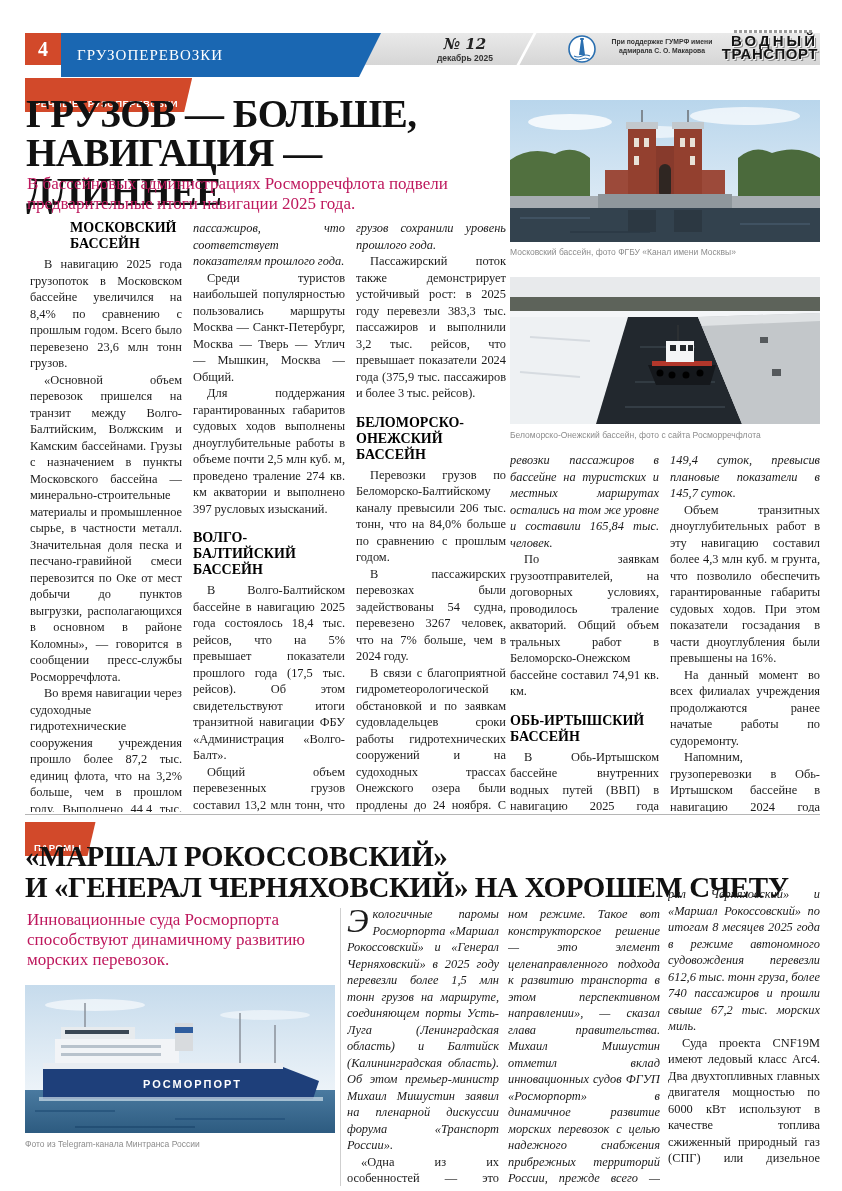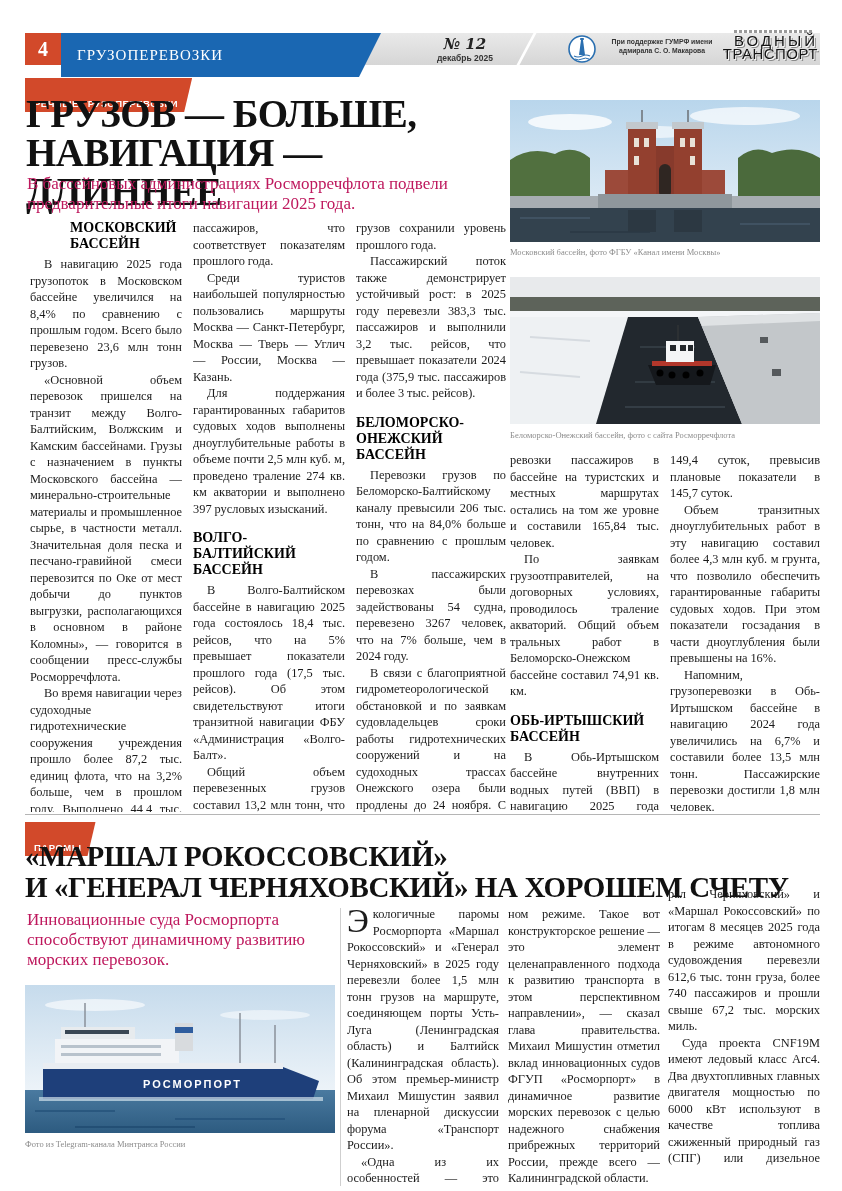--- a/index.html
+++ b/index.html
@@ -17,49 +17,49 @@
            clip-path:polygon(0 0,100% 0,calc(100% - 22px) 100%,0 100%);
            color:#fff;font-size:15px;letter-spacing:1px;display:flex;align-items:center;padding-left:16px;box-sizing:border-box;}
   .hdr-diag{position:absolute;top:0;width:3px;height:32px;background:#fff;transform:skewX(-28deg);}
   .hdr-issue{position:absolute;left:395px;top:4px;width:90px;text-align:center;line-height:1;}
   .issue-no{font-family:"DejaVu Serif",serif;font-style:italic;font-weight:bold;font-size:15px;color:#222;}
   .issue-date{font-size:8.5px;font-weight:bold;color:#333;margin-top:2px;font-family:"Liberation Sans",sans-serif;}
   .hdr-logo{position:absolute;left:543px;top:2px;width:28px;height:28px;}
   .hdr-support{position:absolute;left:582px;top:5px;width:110px;font-family:"Liberation Sans",sans-serif;
                font-size:6.8px;font-weight:bold;color:#333;text-align:center;line-height:1.3;}
   .masthead{position:absolute;right:2px;top:1px;text-align:right;font-family:"Liberation Sans",sans-serif;
-            font-weight:400;color:#141414;line-height:13px;}
+            font-weight:700;color:#141414;line-height:13px;}
   .masthead .m1{font-size:15px;letter-spacing:3px;}
   .masthead .m2{font-size:15px;letter-spacing:.5px;}
   .masthead span{display:block;text-shadow:1px 1px 0 #fff,2px 2px 0 #8a8a8a;}
   .mast-tag{position:absolute;right:6px;top:-4px;width:78px;height:3px;
             background:repeating-linear-gradient(90deg,#9a9a9a 0 3px,transparent 3px 5px);}
 
   
   .tag{background:#d2492a;color:#fff;font-family:"Liberation Sans",sans-serif;font-weight:bold;
        font-size:9.5px;letter-spacing:.5px;padding:20px 14px 3px 9px;
        clip-path:polygon(0 0,100% 0,calc(100% - 8px) 100%,0 100%);}
 
   
   .head1{font-size:39px;line-height:39px;font-weight:600;letter-spacing:-.5px;color:#111;}
   .head2{font-size:29px;line-height:31px;font-weight:600;letter-spacing:-.4px;color:#111;}
   .lead{font-size:17px;line-height:20px;color:#be185d;}
 
   
   .bcol{font-size:12.4px;line-height:16.5px;text-align:justify;overflow:hidden;
         hyphens:auto;-webkit-hyphens:auto;word-spacing:-.2px;}
   .bcol p{margin:0;text-indent:14px;}
-  .bcol p.cont{text-indent:0;}
+  .bcol p.cont{text-indent:0;font-style:italic;}
   .bcol h3{font-size:14px;line-height:16px;margin:13px 0 4px;text-indent:0;color:#000;}
   .bcol h3.first{margin-top:0;margin-left:40px;}
   .dropcap{float:left;font-size:33px;line-height:27px;padding:2px 4px 0 0;font-weight:500;}
 
   
   .photo{display:block;}
-  .cap{font-family:Liberation Serif, serif;font-size:8.5px;color:#8c8c8c;}
+  .cap{font-family:Liberation Sans, sans-serif;font-size:8.5px;color:#8c8c8c;}
   .divider{height:1px;background:#b5b5b5;}
   .vrule{width:1px;background:#cfcfcf;}
 </style>
 </head>
 <body>
 
 <div class="page">
 
   <div class="abs hdr">
     <div class="hdr-strip"></div>
@@ -174,21 +174,21 @@
   <div class="abs bcol" style="left:30px;top:220px;width:152px;height:592px">
     <h3 class="first">МОСКОВСКИЙ БАССЕЙН</h3>
     <p>В навигацию 2025 года грузопоток в Московском бассейне увеличился на 8,4% по сравнению с прошлым годом. Всего было перевезено 23,6 млн тонн грузов.</p>
     <p>«Основной объем перевозок пришелся на транзит между Волго-Балтийским, Волжским и Камским бассейнами. Грузы с назначением в пункты Московского бассейна — минерально-строительные материалы и промышленное сырье, в частности металл. Значительная доля песка и песчано-гравийной смеси перевозится по Оке от мест добычи до пунктов выгрузки, располагающихся в основном в районе Коломны», — говорится в сообщении пресс-службы Росморречфлота.</p>
     <p>Во время навигации через судоходные гидротехнические сооружения учреждения прошло более 87,2 тыс. единиц флота, что на 3,2% больше, чем в прошлом году. Выполнено 44,4 тыс. шлюзований, что на 2,8% превышает показатели навигации 2024 года.</p>
 
   </div>
 
   <div class="abs bcol" style="left:193px;top:220px;width:152px;height:592px">
     <p class="cont">пассажиров, что соответствует показателям прошлого года.</p>
-    <p>Среди туристов наибольшей популярностью пользовались маршруты Москва — Санкт-Петербург, Москва — Тверь — Углич — России, Москва — Казань.</p>
+    <p>Среди туристов наибольшей популярностью пользовались маршруты Москва — Санкт-Петербург, Москва — Тверь — Углич — Мышкин, Москва — Общий.</p>
     <p>Для поддержания гарантированных габаритов судовых ходов выполнены дноуглубительные работы в объеме почти 2,5 млн куб. м, проведено траление 274 кв. км акватории и выполнено 397 русловых изысканий.</p>
     <h3>ВОЛГО-БАЛТИЙСКИЙ БАССЕЙН</h3>
     <p>В Волго-Балтийском бассейне в навигацию 2025 года состоялось 18,4 тыс. рейсов, что на 5% превышает показатели прошлого года (17,5 тыс. рейсов). Об этом свидетельствуют итоги транзитной навигации ФБУ «Администрация «Волго-Балт».</p>
     <p>Общий объем перевезенных грузов составил 13,2 млн тонн, что на 7,6% больше по сравнению с 2024 годом (12,3 млн тонн). Среди основных грузов выше всего показатели в строительной сфере (+6%) и в перевозке металлов (+60%). В то же время объемы флюсов и лесных</p>
   </div>
 
   <div class="abs bcol" style="left:356px;top:220px;width:150px;height:592px">
     <p class="cont">грузов сохранили уровень прошлого года.</p>
     <p>Пассажирский поток также демонстрирует устойчивый рост: в 2025 году перевезли 383,3 тыс. пассажиров и выполнили 3,2 тыс. рейсов, что превышает показатели 2024 года (375,9 тыс. пассажиров и более 3 тыс. рейсов).</p>
     <h3>БЕЛОМОРСКО-ОНЕЖСКИЙ БАССЕЙН</h3>
@@ -202,20 +202,21 @@
     <p class="cont">ревозки пассажиров в бассейне на туристских и местных маршрутах остались на том же уровне и составили 165,84 тыс. человек.</p>
     <p>По заявкам грузоотправителей, на договорных условиях, проводилось траление акваторий. Общий объем тральных работ в Беломорско-Онежском бассейне составил 74,91 кв. км.</p>
     <h3>ОБЬ-ИРТЫШСКИЙ БАССЕЙН</h3>
     <p>В Обь-Иртышском бассейне внутренних водных путей (ВВП) в навигацию 2025 года перевезено более 12 млн тонн грузов и свыше 1,5 млн пассажиров.</p>
 
   </div>
 
   <div class="abs bcol" style="left:670px;top:452px;width:150px;height:360px">
     <p class="cont">149,4 суток, превысив плановые показатели в 145,7 суток.</p>
     <p>Объем транзитных дноуглубительных работ в эту навигацию составил более 4,3 млн куб. м грунта, что позволило обеспечить гарантированные габариты судовых ходов. При этом показатели госзадания в части дноуглубления были превышены на 16%.</p>
+    <p>На данный момент во всех филиалах учреждения продолжаются ранее начатые работы по судоремонту.</p>
     <p>Напомним, грузоперевозки в Обь-Иртышском бассейне в навигацию 2024 года увеличились на 6,7% и составили более 13,5 млн тонн. Пассажирские перевозки достигли 1,8 млн человек.</p>
   </div>
 
   <div class="abs divider" style="left:25px;top:814px;width:795px"></div>
 
   <div class="abs tag" style="left:25px;top:822px">ПАРОМЫ</div>
 
   <div class="abs head2" style="left:25px;top:841px;width:800px">
     <div>«МАРШАЛ РОКОССОВСКИЙ»</div>
     <div>И «ГЕНЕРАЛ ЧЕРНЯХОВСКИЙ» НА ХОРОШЕМ СЧЕТУ</div>

